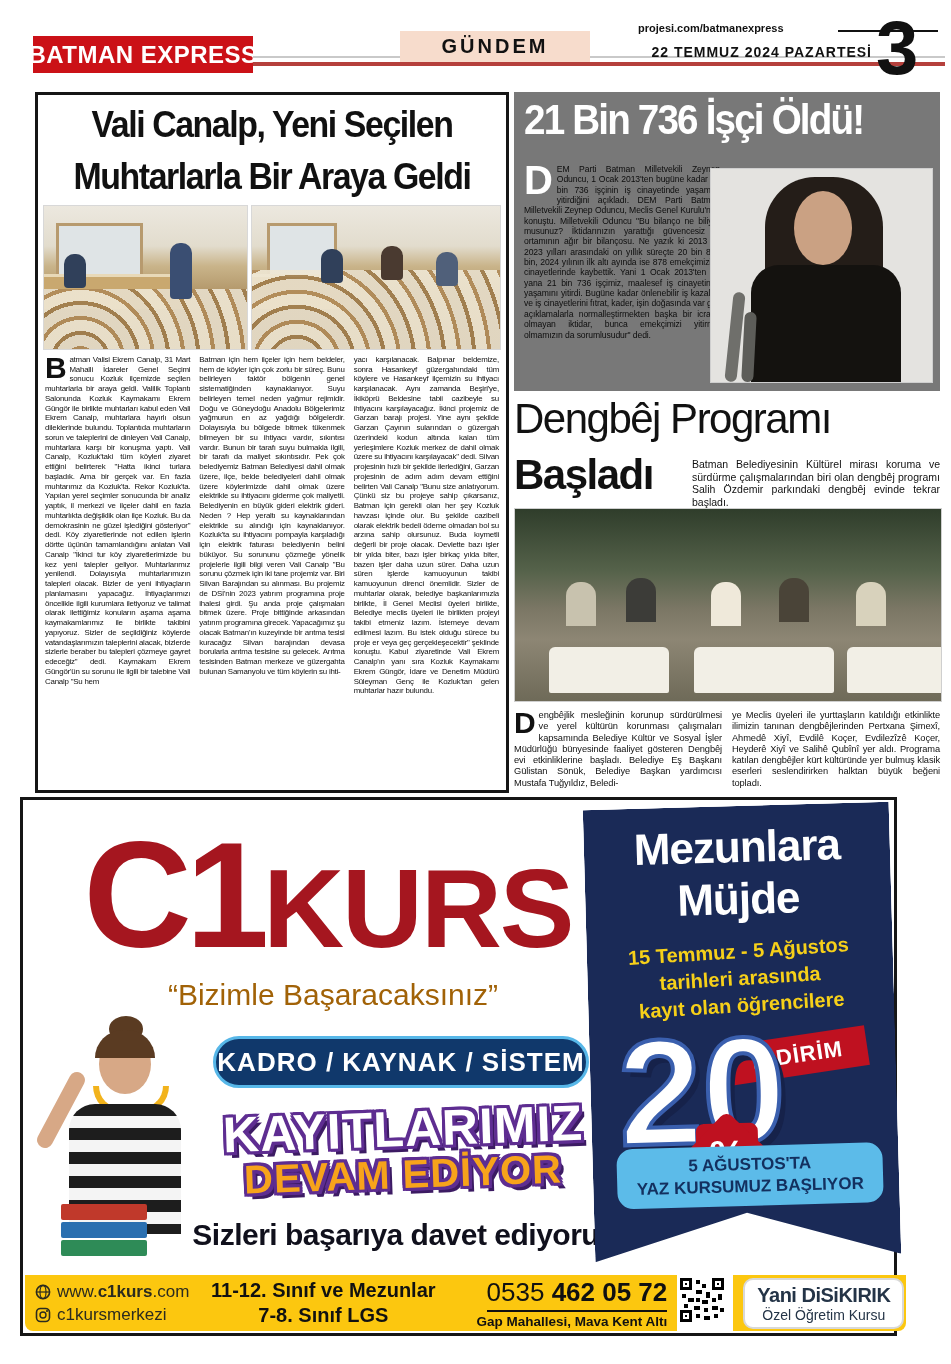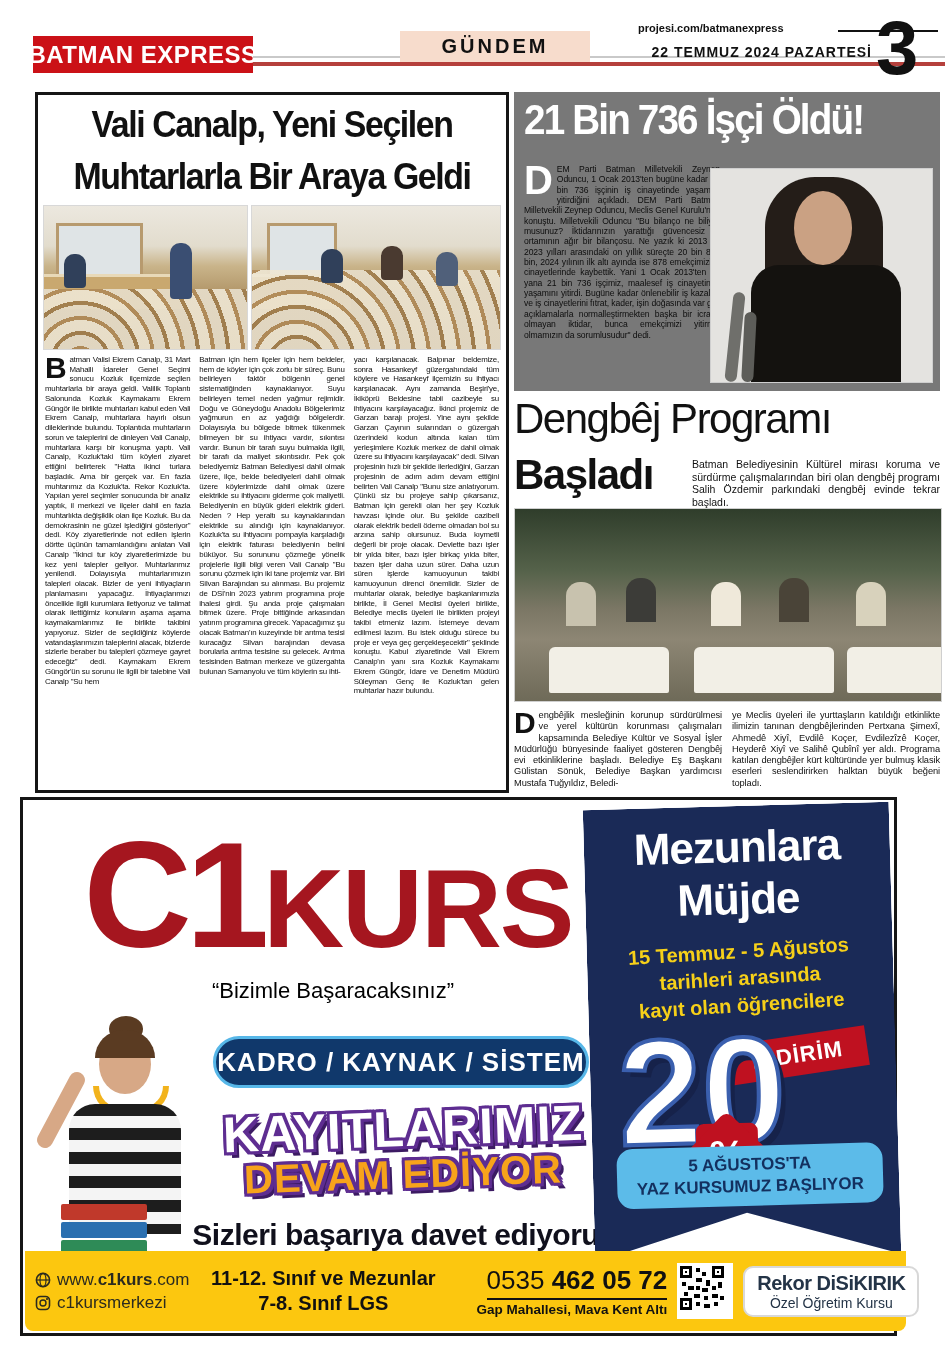--- a/index.html
+++ b/index.html
@@ -62,22 +62,22 @@
   .dropcap-b{float:left;font-weight:700;font-size:30px;line-height:25px;padding-right:3px;}
   
   .art-left-body{display:flex;gap:9px;margin:5px 7px 0 7px;height:434px;overflow:hidden;}
   .col{width:148px;font-size:7.9px;line-height:9.75px;text-align:justify;letter-spacing:-.22px;}
   
   .ad{position:absolute;left:20px;top:797px;width:871px;height:533px;border:3px solid #161616;background:#fff;}
   .c1-logo{position:absolute;left:20px;top:20px;width:570px;text-align:center;color:#a5161f;
            font-weight:900;line-height:1;white-space:nowrap;}
   .c1-logo .c1{font-size:150px;letter-spacing:-6px;}
   .c1-logo .kurs{font-size:112px;letter-spacing:-2px;}
-  .c1-slogan{position:absolute;left:120px;top:178px;width:380px;text-align:center;font-size:22px;
-             font-weight:500;color:#000000;}
+  .c1-slogan{position:absolute;left:120px;top:178px;width:380px;text-align:center;font-size:30px;
+             font-weight:500;color:#a16207;}
   .kadro-pill{position:absolute;left:190px;top:236px;width:370px;height:46px;background:#10386b;
               border:3px solid #57b7e8;border-radius:28px;display:flex;align-items:center;
               justify-content:center;color:#fff;font-weight:900;font-size:26px;letter-spacing:1px;}
   .kayit1{position:absolute;left:150px;top:300px;width:460px;text-align:center;font-weight:900;
           font-size:50px;letter-spacing:1px;color:#fff;transform:rotate(-2deg);
           text-shadow:-3px -3px 0 #5e2d91,3px -3px 0 #5e2d91,-3px 3px 0 #5e2d91,3px 3px 0 #5e2d91,
                       0 -3px 0 #5e2d91,0 3px 0 #5e2d91,-3px 0 0 #5e2d91,3px 0 0 #5e2d91,5px 6px 0 #3c1b63;}
   .kayit2{position:absolute;left:150px;top:352px;width:460px;text-align:center;font-weight:900;
           font-size:40px;letter-spacing:1px;color:#f7a31b;transform:rotate(-2deg);
           text-shadow:-3px -3px 0 #5e2d91,3px -3px 0 #5e2d91,-3px 3px 0 #5e2d91,3px 3px 0 #5e2d91,
@@ -108,21 +108,21 @@
          -webkit-text-stroke:4px #3a5fae;text-shadow:6px 7px 0 #16224a;}
   .star{position:absolute;left:96px;top:92px;width:78px;height:78px;}
   .star .sq{position:absolute;inset:8px;background:#bf1120;border-radius:8px;}
   .star .sq.r{transform:rotate(45deg);}
   .star .pct{position:absolute;inset:0;display:flex;align-items:center;justify-content:center;
              color:#fff;font-weight:900;font-size:40px;}
   .summer-pill{position:absolute;left:24px;bottom:52px;width:258px;background:#5cbbe9;border-radius:16px;
                padding:8px 4px;text-align:center;color:#13305f;font-weight:900;font-size:17px;line-height:1.3;}
   
   .ybar{position:absolute;left:2px;bottom:2px;width:861px;height:56px;background:#fcc70f;
-        border-radius:0 0 8px 8px;display:flex;align-items:center;padding:12px 10px;gap:10px;}
+        border-radius:0 0 8px 8px;display:flex;align-items:center;padding:0 10px;gap:10px;}
   .ybar .vdiv{width:2px;height:40px;background:#1c1c1c;}
   .contact{display:flex;flex-direction:column;gap:3px;font-size:17px;color:#2b2b1f;font-weight:500;}
   .contact .row{display:flex;align-items:center;gap:6px;white-space:nowrap;}
   .contact b{font-weight:800;}
   .classes{flex:0 0 228px;text-align:center;font-weight:800;font-size:20px;line-height:1.25;color:#111;}
   .phoneblk{flex:0 0 210px;text-align:right;}
   .phone{font-size:26px;border-bottom:2px solid #111;display:inline-block;padding-bottom:2px;white-space:nowrap;}
   .phone .pfx{font-weight:400;}
   .phone b{font-weight:800;}
   .addr{font-size:13.5px;font-weight:700;margin-top:2px;white-space:nowrap;}
@@ -310,19 +310,19 @@
             <rect x="14" y="28" width="6" height="4" fill="#000"></rect>
           <rect x="24" y="30" width="4" height="4" fill="#000"></rect>
             <rect x="32" y="28" width="6" height="4" fill="#000"></rect>
             <rect x="16" y="36" width="4" height="4" fill="#000"></rect>
           <rect x="24" y="38" width="6" height="4" fill="#000"></rect>
             <rect x="34" y="36" width="4" height="4" fill="#000"></rect>
             <rect x="40" y="30" width="4" height="4" fill="#000"></rect>
         </svg>
       </div>
       <div class="teacher">
-        <div class="t1">Rekor DiSiKIRIK</div>
+        <div class="t1">Yani DiSiKIRIK</div>
         <div class="t2">Özel Öğretim Kursu</div>
       </div>
     </div>
   </div>
 
 </div>
 
 </body></html>

